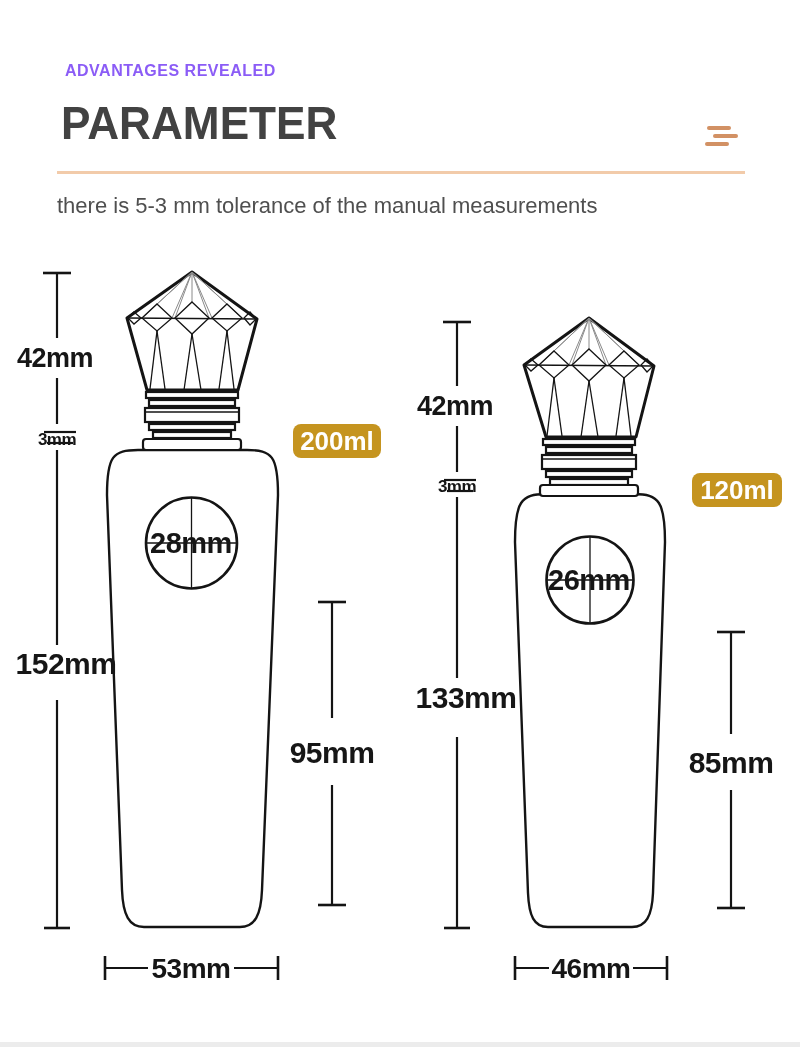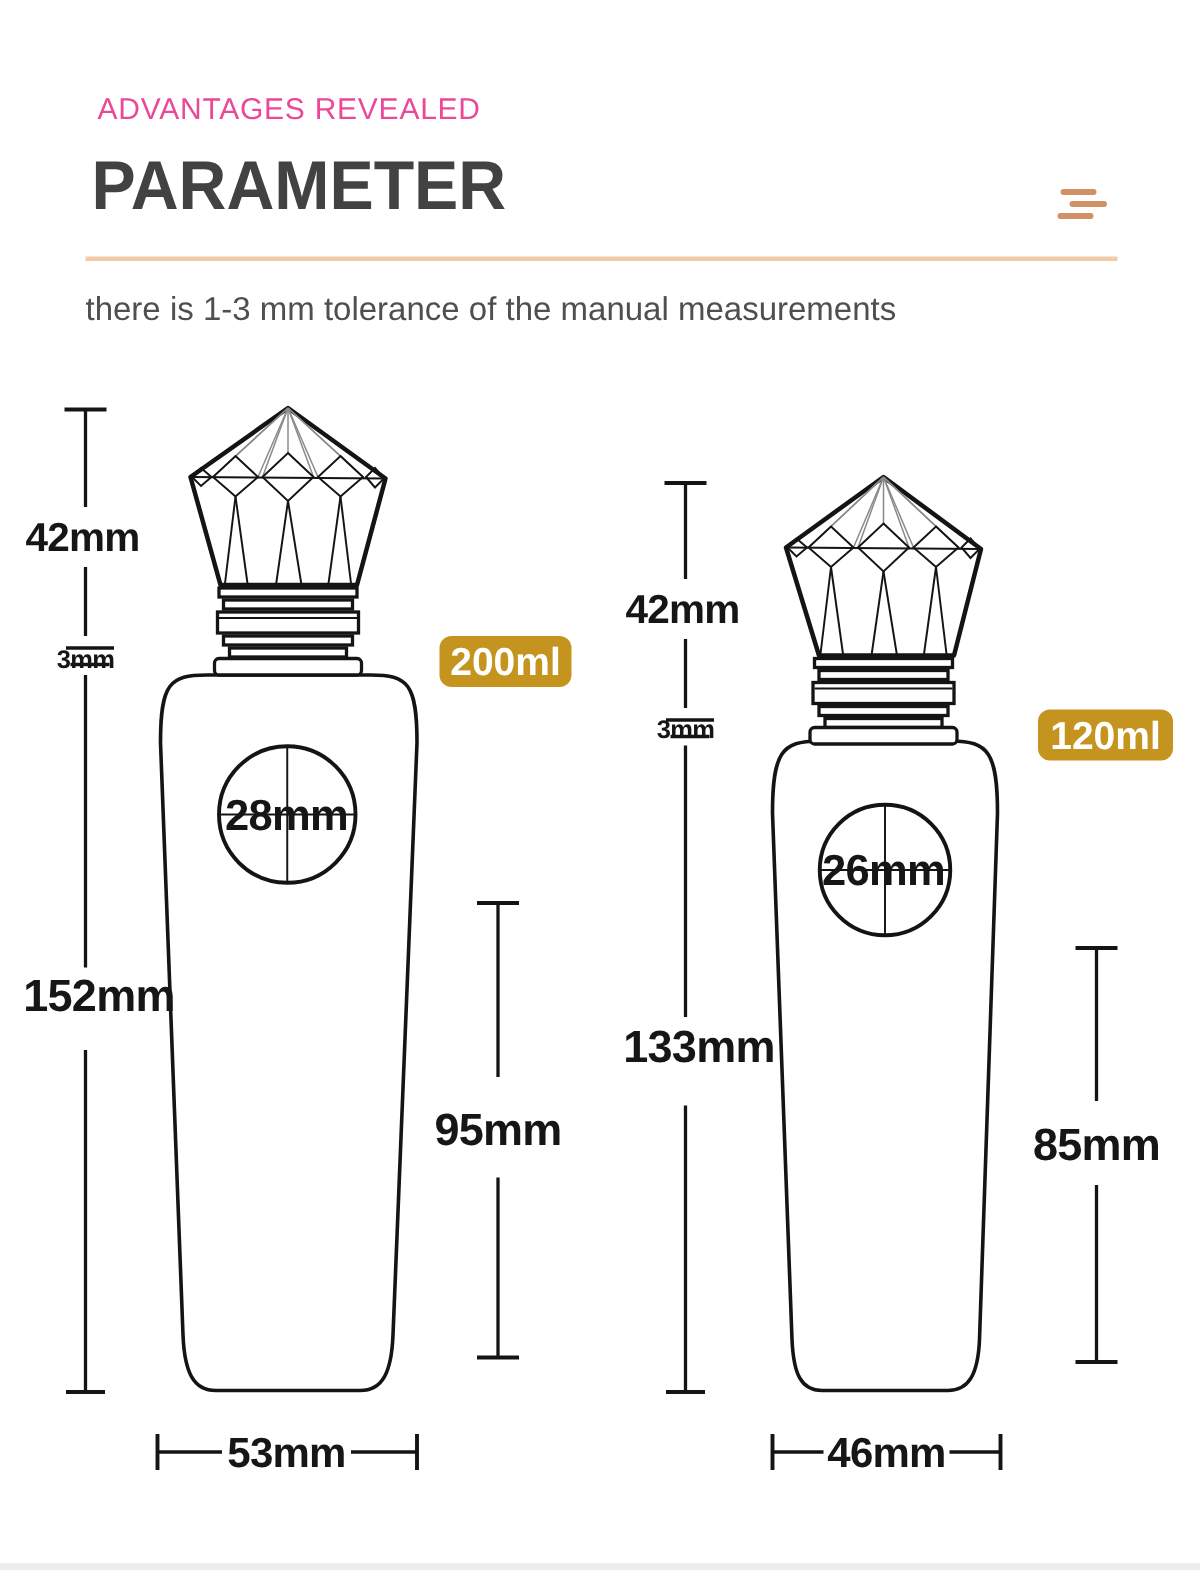--- a/index.html
+++ b/index.html
@@ -1,20 +1,20 @@
 <!DOCTYPE html>
 <html><head>
 <meta charset="utf-8">
 <style>
   html,body{margin:0;padding:0;background:#ffffff;}
   .page{position:relative;width:800px;height:1047px;background:#ffffff;overflow:hidden;
         font-family:"Liberation Sans",sans-serif;}
   
-  .eyebrow{position:absolute;left:65px;top:62px;font-size:20px;font-weight:400;
-           color:#ec4899;letter-spacing:0.5px;}
+  .eyebrow{position:absolute;left:65px;top:62px;font-size:16px;font-weight:700;
+           color:#8b5cf6;letter-spacing:0.5px;}
   .title{position:absolute;left:61px;top:96px;font-size:46px;font-weight:700;
          color:#424242;letter-spacing:0px;margin:0;transform:scaleX(0.96);transform-origin:left;}
   .menu-icon{position:absolute;left:705px;top:126px;width:34px;height:21px;}
   .menu-icon i{position:absolute;height:4px;border-radius:2px;background:#d29164;display:block;}
   .menu-icon i:nth-child(1){left:2px;top:0;width:24px;}
   .menu-icon i:nth-child(2){left:8px;top:8px;width:25px;}
   .menu-icon i:nth-child(3){left:0;top:16px;width:24px;}
   .divider{position:absolute;left:57px;top:171px;width:688px;height:3px;background:#f2cbaa;}
   .tolerance{position:absolute;left:57px;top:193px;font-size:22px;color:#4f4f4f;
              letter-spacing:0px;}
@@ -45,21 +45,21 @@
 <div class="page">
 
   <div class="eyebrow">ADVANTAGES REVEALED</div>
   <h1 class="title">PARAMETER</h1>
   <div class="menu-icon">
     <i></i>
     <i></i>
     <i></i>
   </div>
   <div class="divider"></div>
-  <div class="tolerance">there is 1-3 mm tolerance of the manual measurements</div>
+  <div class="tolerance">there is 5-3 mm tolerance of the manual measurements</div>
 
   <svg class="diagram" viewBox="0 237 800 810" xmlns="http://www.w3.org/2000/svg">
 
     <g>
 
       <path class="outline" d="M107,495 C107,456 113,450 138,450 L247,450 C272,450 278,456 278,495
                L262,890 C261,915 255,927 240,927 L144,927 C129,927 123,915 122,890 Z"></path>
 
       <g>
         <rect class="ring" x="146" y="392" width="92" height="6"></rect>

